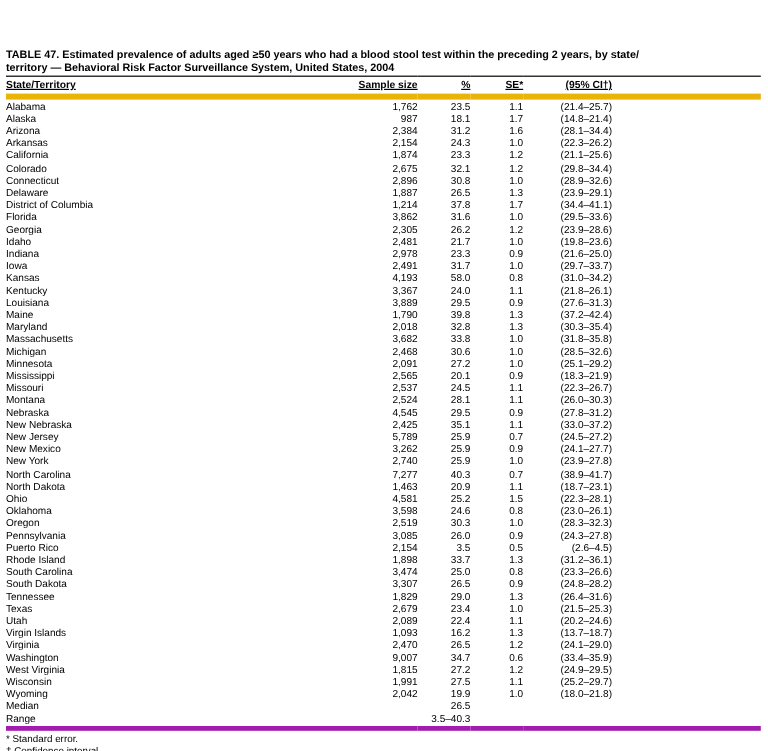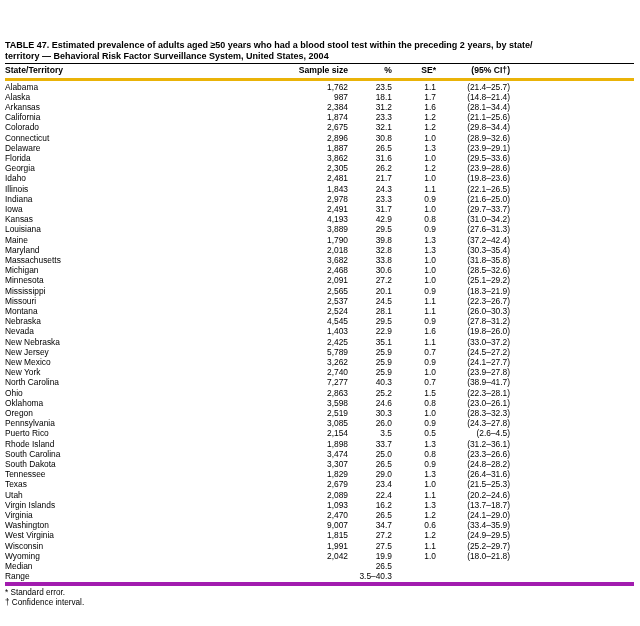--- a/index.html
+++ b/index.html
@@ -17,22 +17,23 @@
   }
   col.c-state  { width:225px; }
   col.c-sample { width:118px; }
   col.c-pct    { width:44px; }
   col.c-se     { width:44px; }
   col.c-ci     { width:74px; }
   col.c-spacer { width:auto; }
   thead th {
     font-size:8.6px; font-weight:bold; line-height:10.5px;
     padding:1px 0 2px 0; white-space:nowrap;
-    border-top:1px solid #000; border-bottom:3px solid #eab308;
+    border-top:1px solid #000; border-bottom:5px solid #eab308;
     text-align:right;
+    text-decoration:underline;
   }
   thead th:first-child { text-align:left; }
   tbody td {
     font-size:8.4px; line-height:10.2px; padding:0;
     white-space:nowrap; text-align:right;
   }
   tbody td:first-child { text-align:left; }
   tbody tr:first-child td { padding-top:1px; }
   tbody tr:last-child td { border-bottom:4px solid #a21caf; padding-bottom:1px; }
   .footnotes { margin-top:2px; }
@@ -78,25 +79,33 @@
         </tr>
         <tr>
           <td>Alaska</td>
           <td>987</td>
           <td>18.1</td>
           <td>1.7</td>
           <td>(14.8–21.4)</td>
           <td></td>
         </tr>
         <tr>
-          <td>Arkansas</td>
+          <td>Arizona</td>
           <td>2,384</td>
           <td>31.2</td>
           <td>1.6</td>
           <td>(28.1–34.4)</td>
+          <td></td>
+        </tr>
+        <tr>
+          <td>Arkansas</td>
+          <td>2,154</td>
+          <td>24.3</td>
+          <td>1.0</td>
+          <td>(22.3–26.2)</td>
           <td></td>
         </tr>
         <tr>
           <td>California</td>
           <td>1,874</td>
           <td>23.3</td>
           <td>1.2</td>
           <td>(21.1–25.6)</td>
           <td></td>
         </tr>
@@ -118,20 +127,28 @@
         </tr>
         <tr>
           <td>Delaware</td>
           <td>1,887</td>
           <td>26.5</td>
           <td>1.3</td>
           <td>(23.9–29.1)</td>
           <td></td>
         </tr>
         <tr>
+          <td>District of Columbia</td>
+          <td>1,214</td>
+          <td>37.8</td>
+          <td>1.7</td>
+          <td>(34.4–41.1)</td>
+          <td></td>
+        </tr>
+        <tr>
           <td>Florida</td>
           <td>3,862</td>
           <td>31.6</td>
           <td>1.0</td>
           <td>(29.5–33.6)</td>
           <td></td>
         </tr>
         <tr>
           <td>Georgia</td>
           <td>2,305</td>
@@ -142,49 +159,49 @@
         </tr>
         <tr>
           <td>Idaho</td>
           <td>2,481</td>
           <td>21.7</td>
           <td>1.0</td>
           <td>(19.8–23.6)</td>
           <td></td>
         </tr>
         <tr>
-          <td>Illinois</td>
-          <td>1,843</td>
-          <td>24.3</td>
-          <td>1.1</td>
-          <td>(22.1–26.5)</td>
-          <td></td>
-        </tr>
-        <tr>
           <td>Indiana</td>
           <td>2,978</td>
           <td>23.3</td>
           <td>0.9</td>
           <td>(21.6–25.0)</td>
           <td></td>
         </tr>
         <tr>
           <td>Iowa</td>
           <td>2,491</td>
           <td>31.7</td>
           <td>1.0</td>
           <td>(29.7–33.7)</td>
           <td></td>
         </tr>
         <tr>
           <td>Kansas</td>
           <td>4,193</td>
-          <td>42.9</td>
+          <td>58.0</td>
           <td>0.8</td>
           <td>(31.0–34.2)</td>
+          <td></td>
+        </tr>
+        <tr>
+          <td>Kentucky</td>
+          <td>3,367</td>
+          <td>24.0</td>
+          <td>1.1</td>
+          <td>(21.8–26.1)</td>
           <td></td>
         </tr>
         <tr>
           <td>Louisiana</td>
           <td>3,889</td>
           <td>29.5</td>
           <td>0.9</td>
           <td>(27.6–31.3)</td>
           <td></td>
         </tr>
@@ -251,28 +268,20 @@
           <td>1.1</td>
           <td>(26.0–30.3)</td>
           <td></td>
         </tr>
         <tr>
           <td>Nebraska</td>
           <td>4,545</td>
           <td>29.5</td>
           <td>0.9</td>
           <td>(27.8–31.2)</td>
-          <td></td>
-        </tr>
-        <tr>
-          <td>Nevada</td>
-          <td>1,403</td>
-          <td>22.9</td>
-          <td>1.6</td>
-          <td>(19.8–26.0)</td>
           <td></td>
         </tr>
         <tr>
           <td>New Nebraska</td>
           <td>2,425</td>
           <td>35.1</td>
           <td>1.1</td>
           <td>(33.0–37.2)</td>
           <td></td>
         </tr>
@@ -302,22 +311,30 @@
         </tr>
         <tr>
           <td>North Carolina</td>
           <td>7,277</td>
           <td>40.3</td>
           <td>0.7</td>
           <td>(38.9–41.7)</td>
           <td></td>
         </tr>
         <tr>
+          <td>North Dakota</td>
+          <td>1,463</td>
+          <td>20.9</td>
+          <td>1.1</td>
+          <td>(18.7–23.1)</td>
+          <td></td>
+        </tr>
+        <tr>
           <td>Ohio</td>
-          <td>2,863</td>
+          <td>4,581</td>
           <td>25.2</td>
           <td>1.5</td>
           <td>(22.3–28.1)</td>
           <td></td>
         </tr>
         <tr>
           <td>Oklahoma</td>
           <td>3,598</td>
           <td>24.6</td>
           <td>0.8</td>

